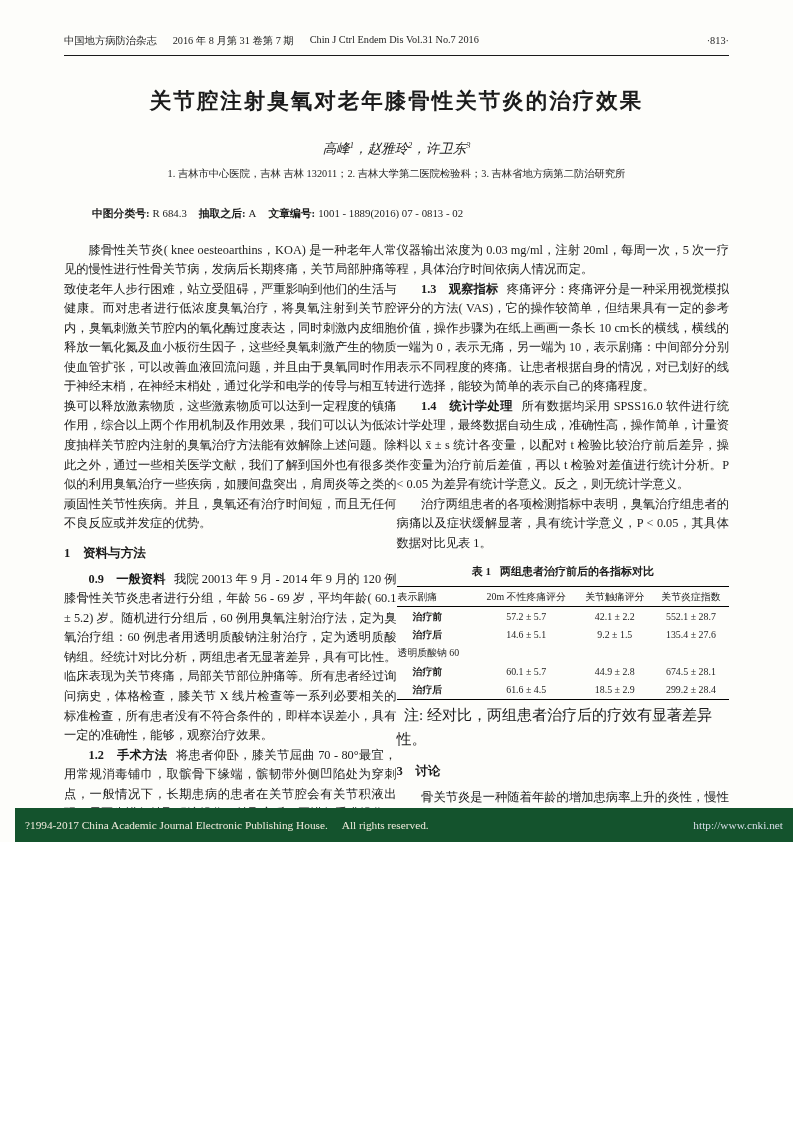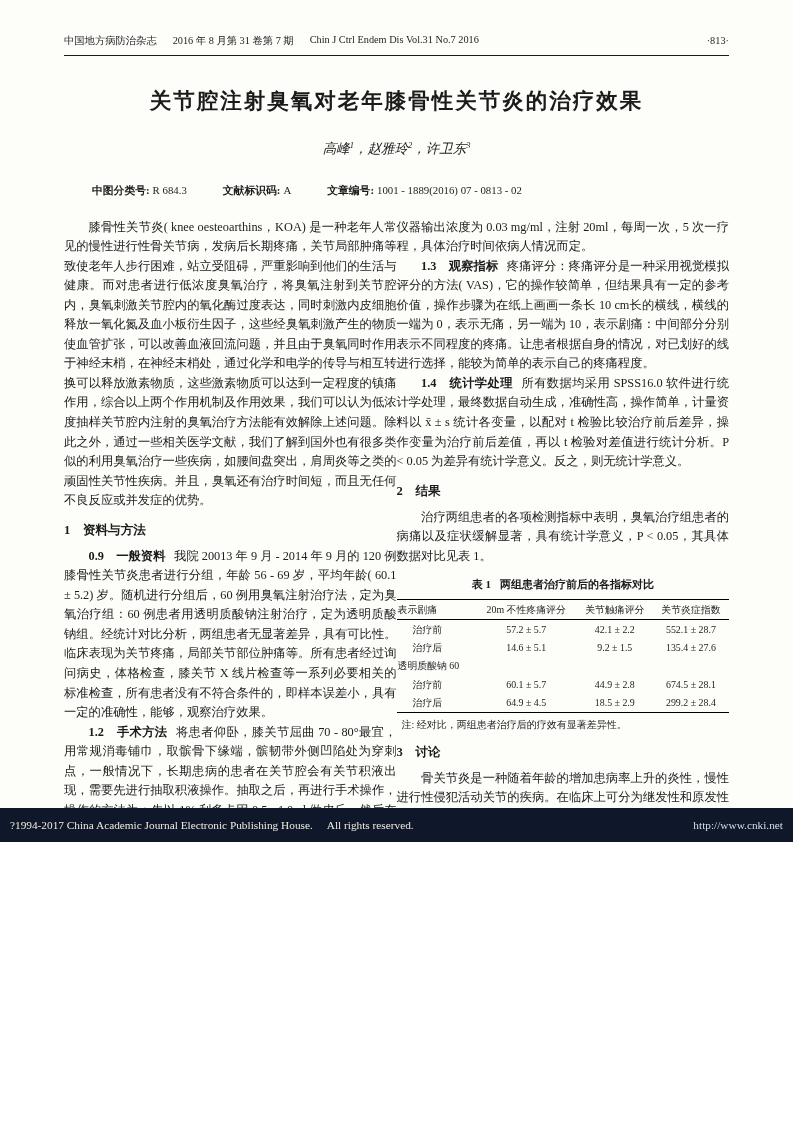--- a/index.html
+++ b/index.html
@@ -10,21 +10,21 @@
   
   .pg-header{display:flex;justify-content:space-between;align-items:baseline;font-size:10.3px;color:#222;}
   .pg-header-left{display:flex;gap:16px;}
   .pg-header-rule{margin-top:7px;border-bottom:1.4px solid #1a1a1a;}
 
   
   .paper-title{margin-top:30px;text-align:center;font-size:21.5px;font-weight:700;letter-spacing:2px;}
   .author-line{margin-top:24px;text-align:center;font-size:13.5px;font-style:italic;}
   .author-line sup{font-size:8.5px;}
   .affiliation{margin-top:9px;text-align:center;font-size:10.3px;color:#232323;}
-  .meta-line{margin-top:26px;padding-left:28px;font-size:10.8px;display:flex;gap:36px;}
+  .meta-line{margin-top:26px;padding-left:28px;font-size:10.8px;display:flex;gap:12px;}
   .meta-line .lbl{font-weight:700;margin-right:3px;}
 
   
   .columns{margin-top:20px;display:flex;height:838px;overflow:hidden;}
   .col{flex:1;font-size:12.3px;line-height:1.59;text-align:justify;}
   .col-left{display:flex;flex-direction:column;}
   p.para{margin:0;text-indent:2em;}
   p.noindent{text-indent:0;}
   .sec-heading{font-weight:700;margin:9px 0 7px 0;font-size:12.6px;}
   .runin{font-weight:700;margin-right:0.7em;}
@@ -35,25 +35,25 @@
   .footnote .lbl{font-weight:700;}
 
   
   .table-caption{text-align:center;font-weight:700;font-size:11px;margin:10px 0 5px 0;}
   .table-caption .tag{margin-right:9px;}
   table.resultats{width:100%;border-collapse:collapse;font-size:9.9px;line-height:1.35;
     border-top:1.5px solid #000;border-bottom:1.5px solid #000;}
   table.resultats th{border-bottom:0.9px solid #000;font-weight:400;padding:3px 1px;text-align:center;white-space:nowrap;}
   table.resultats td{padding:2.5px 1px;text-align:center;}
   table.resultats th:first-child,table.resultats td:first-child{text-align:left;}
-  table.resultats tr.data-row td:first-child{padding-left:16px;}
-  .table-note{font-size:10px;margin:4px 0 2px 0;text-align:left;text-indent:0.5em;}
+  table.resultats tr.data-row td:first-child{padding-left:16px;font-weight:bold;}
+  .table-note{font-size:15px;margin:4px 0 2px 0;text-align:left;text-indent:0.5em;}
 
   
-  .footer-bar{position:absolute;left:0;right:0;bottom:0;height:34px;background:#0f172a;
+  .footer-bar{position:absolute;left:15px;right:0;bottom:0;height:34px;background:#14532d;
     display:flex;align-items:center;justify-content:space-between;padding:0 10px;
     font-size:11.3px;color:#f1ebdd;}
   .footer-bar-left{display:flex;gap:14px;}
   .footer-url{color:#d9dfe9;}
 </style>
 </head>
 <body>
 
 <div class="page">
   <div class="content">
@@ -67,24 +67,25 @@
       <span>·813·</span>
     </div>
     <div class="pg-header-rule"></div>
 
     <div class="paper-title">关节腔注射臭氧对老年膝骨性关节炎的治疗效果</div>
 
     <div class="author-line">
       <span><span>高峰</span><sup>1</sup></span><span>，</span><span><span>赵雅玲</span><sup>2</sup></span><span>，</span><span><span>许卫东</span><sup>3</sup></span>
     </div>
 
+    <div class="affiliation">1. 吉林市中心医院，吉林 吉林 132011；2. 吉林大学第二医院检验科；3. 吉林省地方病第二防治研究所</div>
 
     <div class="meta-line">
       <span><span class="lbl">中图分类号:</span><span>R 684.3</span></span>
-      <span><span class="lbl">文献标识码:</span><span>A</span></span>
+      <span><span class="lbl">抽取之后:</span><span>A</span></span>
       <span><span class="lbl">文章编号:</span><span>1001 - 1889(2016) 07 - 0813 - 02</span></span>
     </div>
 
     <div class="columns">
 
       <div class="col col-left">
         <p class="para">膝骨性关节炎( knee oesteoarthins，KOA) 是一种老年人常见的慢性进行性骨关节病，发病后长期疼痛，关节局部肿痛等致使老年人步行困难，站立受阻碍，严重影响到他们的生活与健康。而对患者进行低浓度臭氧治疗，将臭氧注射到关节腔内，臭氧刺激关节腔内的氧化酶过度表达，同时刺激内皮细胞释放一氧化氮及血小板衍生因子，这些经臭氧刺激产生的物质使血管扩张，可以改善血液回流问题，并且由于臭氧同时作用于神经末梢，在神经末梢处，通过化学和电学的传导与相互转换可以释放激素物质，这些激素物质可以达到一定程度的镇痛作用，综合以上两个作用机制及作用效果，我们可以认为低浓度抽样关节腔内注射的臭氧治疗方法能有效解除上述问题。除此之外，通过一些相关医学文献，我们了解到国外也有很多类似的利用臭氧治疗一些疾病，如腰间盘突出，肩周炎等之类的顽固性关节性疾病。并且，臭氧还有治疗时间短，而且无任何不良反应或并发症的优势。</p>
         <div class="sec-heading">1　资料与方法</div>
         <p class="para"><span class="runin">0.9　一般资料</span><span>我院 20013 年 9 月 - 2014 年 9 月的 120 例膝骨性关节炎患者进行分组，年龄 56 - 69 岁，平均年龄( 60.1 ± 5.2) 岁。随机进行分组后，60 例用臭氧注射治疗法，定为臭氧治疗组：60 例患者用透明质酸钠注射治疗，定为透明质酸钠组。经统计对比分析，两组患者无显著差异，具有可比性。临床表现为关节疼痛，局部关节部位肿痛等。所有患者经过询问病史，体格检查，膝关节 X 线片检查等一系列必要相关的标准检查，所有患者没有不符合条件的，即样本误差小，具有一定的准确性，能够，观察治疗效果。</span></p>
         <p class="para"><span class="runin">1.2　手术方法</span><span>将患者仰卧，膝关节屈曲 70 - 80°最宜，用常规消毒铺巾，取髌骨下缘端，髌韧带外侧凹陷处为穿刺点，一般情况下，长期患病的患者在关节腔会有关节积液出现，需要先进行抽取积液操作。抽取之后，再进行手术操作，操作的方法为：先以 1% 利多卡因 0.5 - 1.0ml 做皮丘，然后在穿刺关节腔注入臭氧，</span></p>
@@ -92,21 +93,20 @@
           <div class="footnote-rule"></div>
           <div><span class="lbl">作者简介:</span><span>高峰( 男)，本科，副主任医师，从事骨科工作。</span></div>
           <div><span class="lbl">通讯作者:</span><span>高峰，E - mail: zxyygk@126.com</span></div>
         </div>
       </div>
 
       <div class="col col-right">
         <p class="para noindent">仪器输出浓度为 0.03 mg/ml，注射 20ml，每周一次，5 次一疗程，具体治疗时间依病人情况而定。</p>
         <p class="para"><span class="runin">1.3　观察指标</span><span>疼痛评分：疼痛评分是一种采用视觉模拟评分的方法( VAS)，它的操作较简单，但结果具有一定的参考价值，操作步骤为在纸上画画一条长 10 cm长的横线，横线的一端为 0，表示无痛，另一端为 10，表示剧痛：中间部分分别表示不同程度的疼痛。让患者根据自身的情况，对已划好的线进行选择，能较为简单的表示自己的疼痛程度。</span></p>
         <p class="para"><span class="runin">1.4　统计学处理</span><span>所有数据均采用 SPSS16.0 软件进行统计学处理，最终数据自动生成，准确性高，操作简单，计量资料以 x̄ ± s 统计各变量，以配对 t 检验比较治疗前后差异，操作变量为治疗前后差值，再以 t 检验对差值进行统计分析。P &lt; 0.05 为差异有统计学意义。反之，则无统计学意义。</span></p>
-        <div class="sec-heading">2　结果</div>
         <p class="para">治疗两组患者的各项检测指标中表明，臭氧治疗组患者的病痛以及症状缓解显著，具有统计学意义，P &lt; 0.05，其具体数据对比见表 1。</p>
 
         <div class="table-caption"><span class="tag">表 1</span><span>两组患者治疗前后的各指标对比</span></div>
         <table class="resultats">
           <thead>
             <tr>
               <th>表示剧痛</th>
               <th>20m 不性疼痛评分</th>
               <th>关节触痛评分</th>
               <th>关节炎症指数</th>
@@ -132,21 +132,21 @@
               <td></td>
             </tr>
             <tr class="data-row">
               <td>治疗前</td>
               <td>60.1 ± 5.7</td>
               <td>44.9 ± 2.8</td>
               <td>674.5 ± 28.1</td>
             </tr>
             <tr class="data-row">
               <td>治疗后</td>
-              <td>64.9 ± 4.5</td>
+              <td>61.6 ± 4.5</td>
               <td>18.5 ± 2.9</td>
               <td>299.2 ± 28.4</td>
             </tr>
           </tbody>
         </table>
         <div class="table-note">注: 经对比，两组患者治疗后的疗效有显著差异性。</div>
 
         <div class="sec-heading">3　讨论</div>
         <p class="para">骨关节炎是一种随着年龄的增加患病率上升的炎性，慢性进行性侵犯活动关节的疾病。在临床上可分为继发性和原发性两种，继发性膝关节炎由关节软骨长期磨损或物理应力损伤所致，这两种可能导致关节软骨的蛋白多糖合成受到抑制，胶原纤维受到迫害，进而使软骨受到破坏，经过一系列的关节软骨及其腔内的变化使关节的连接受到阻碍，从而引发一系列关节疾病；原发性膝关节炎又称特发性膝关节骨性关节炎，</p>
       </div>

